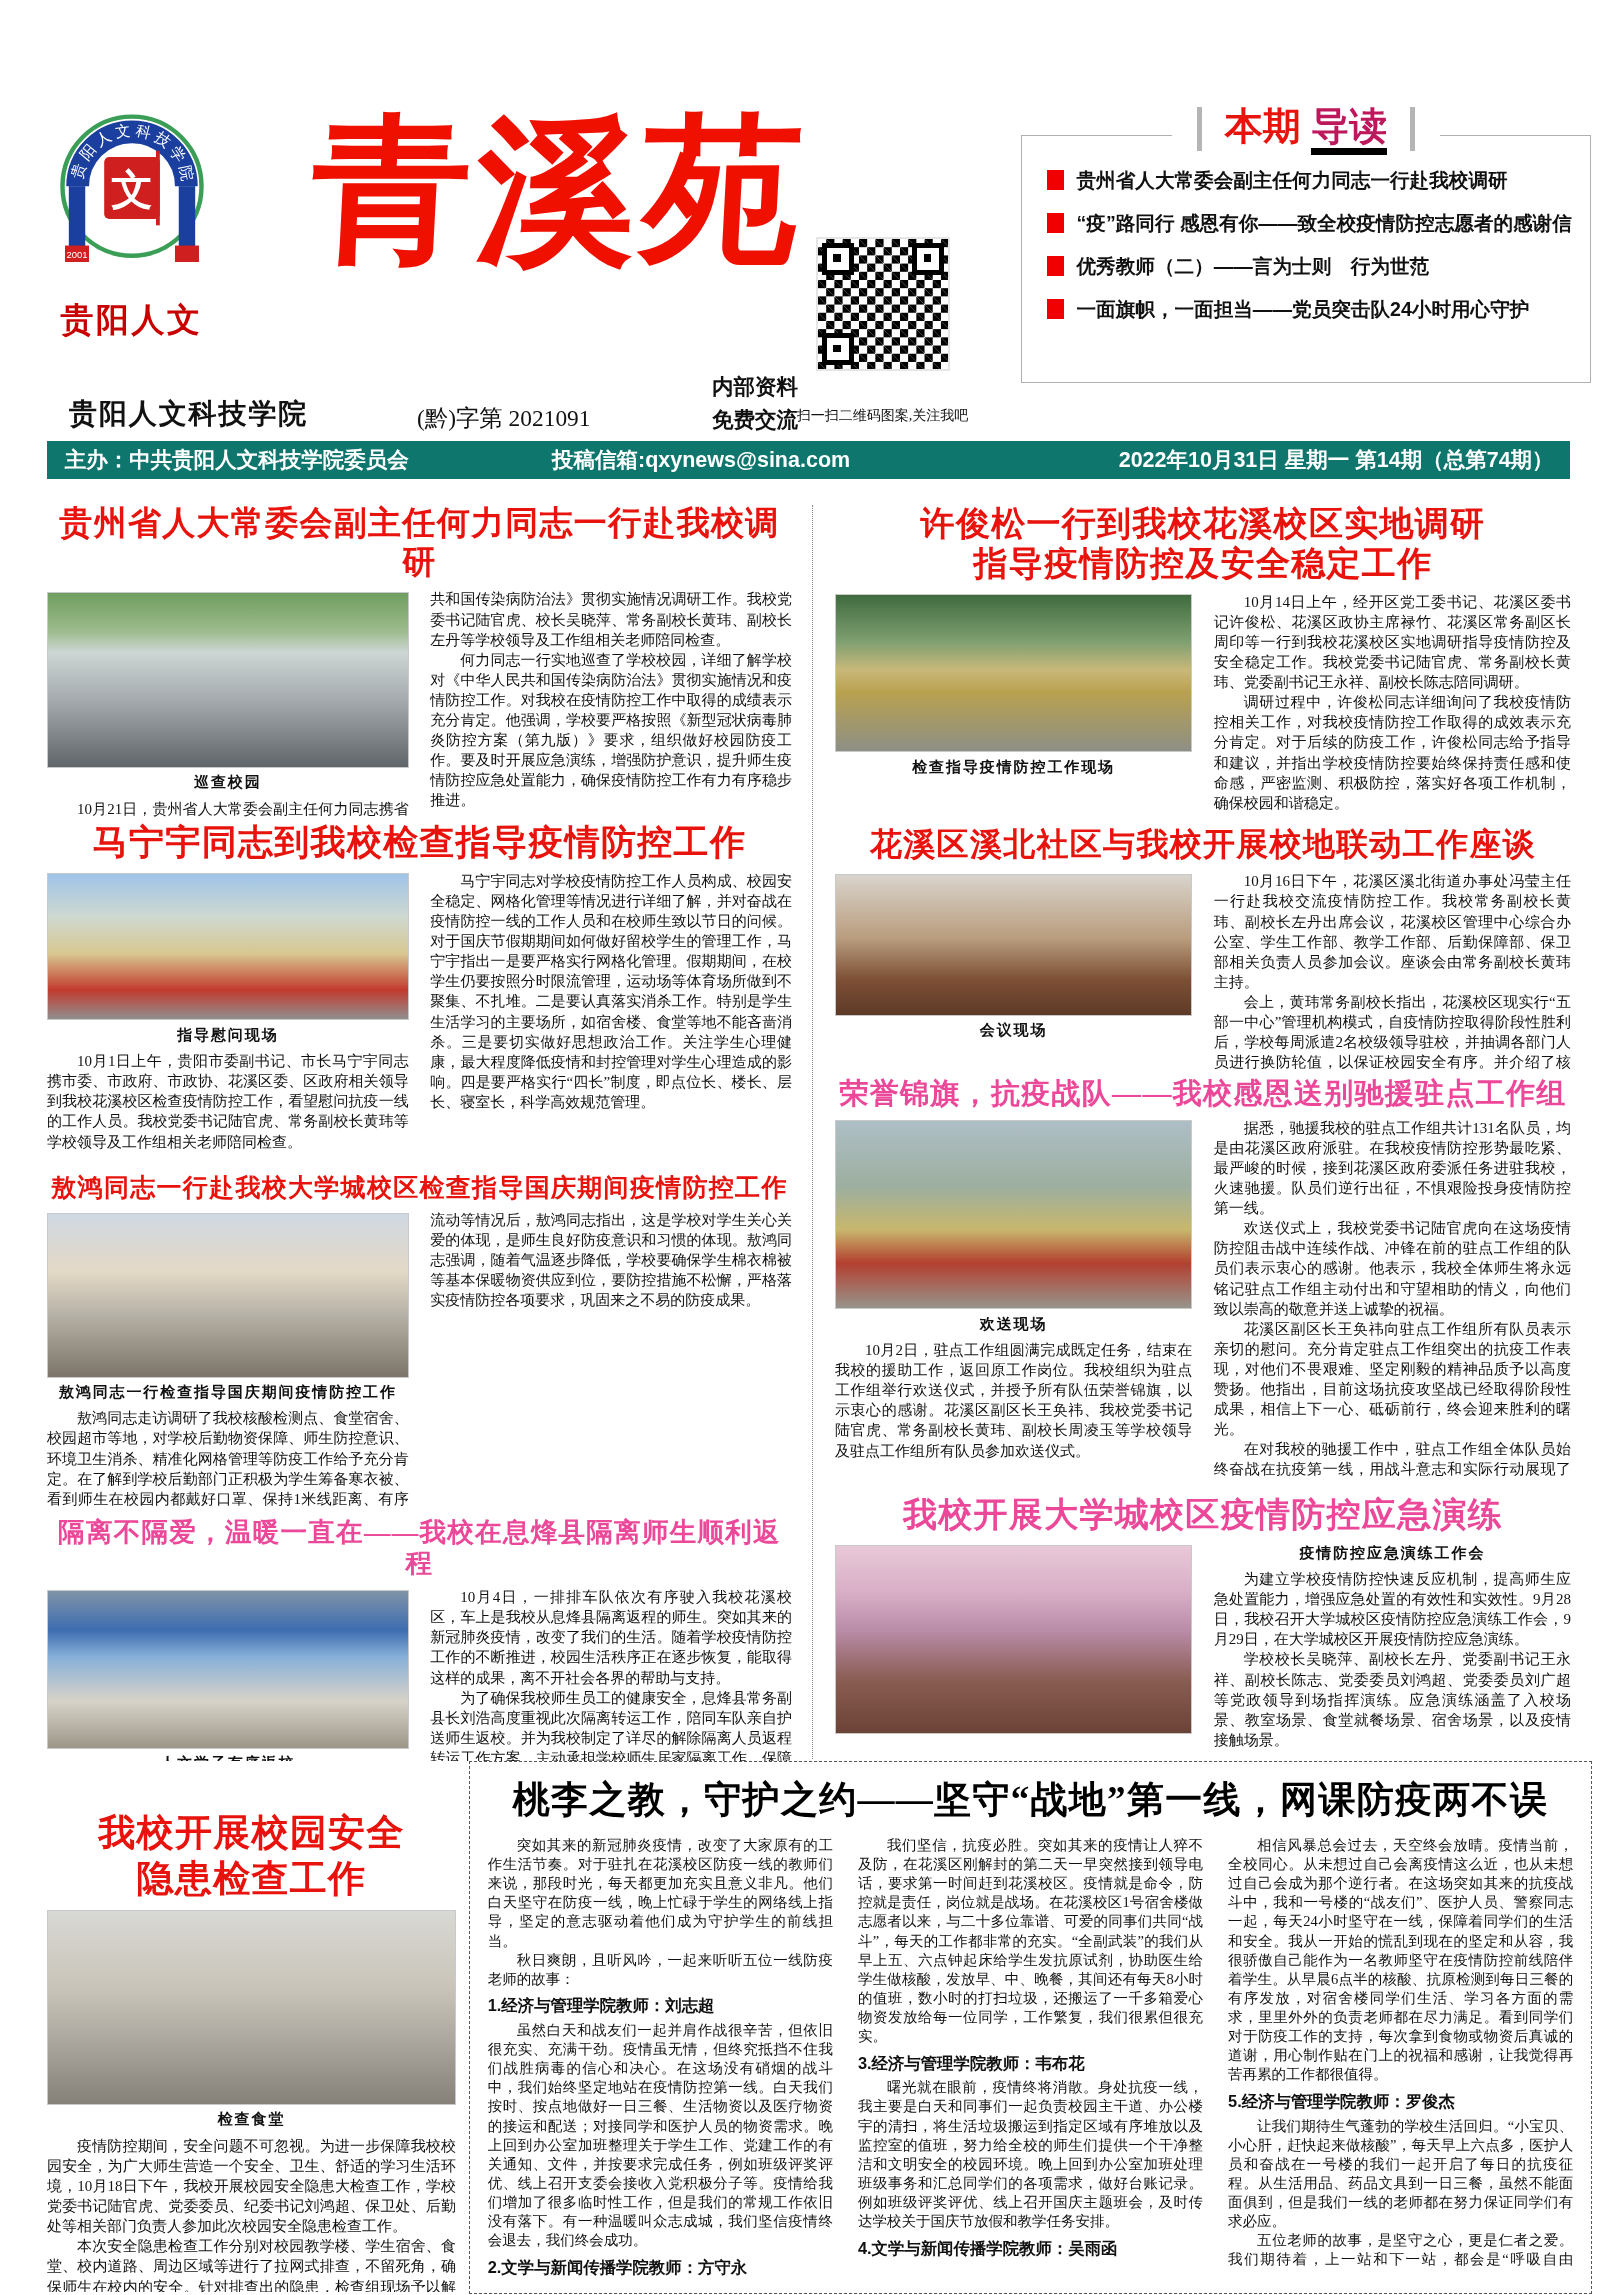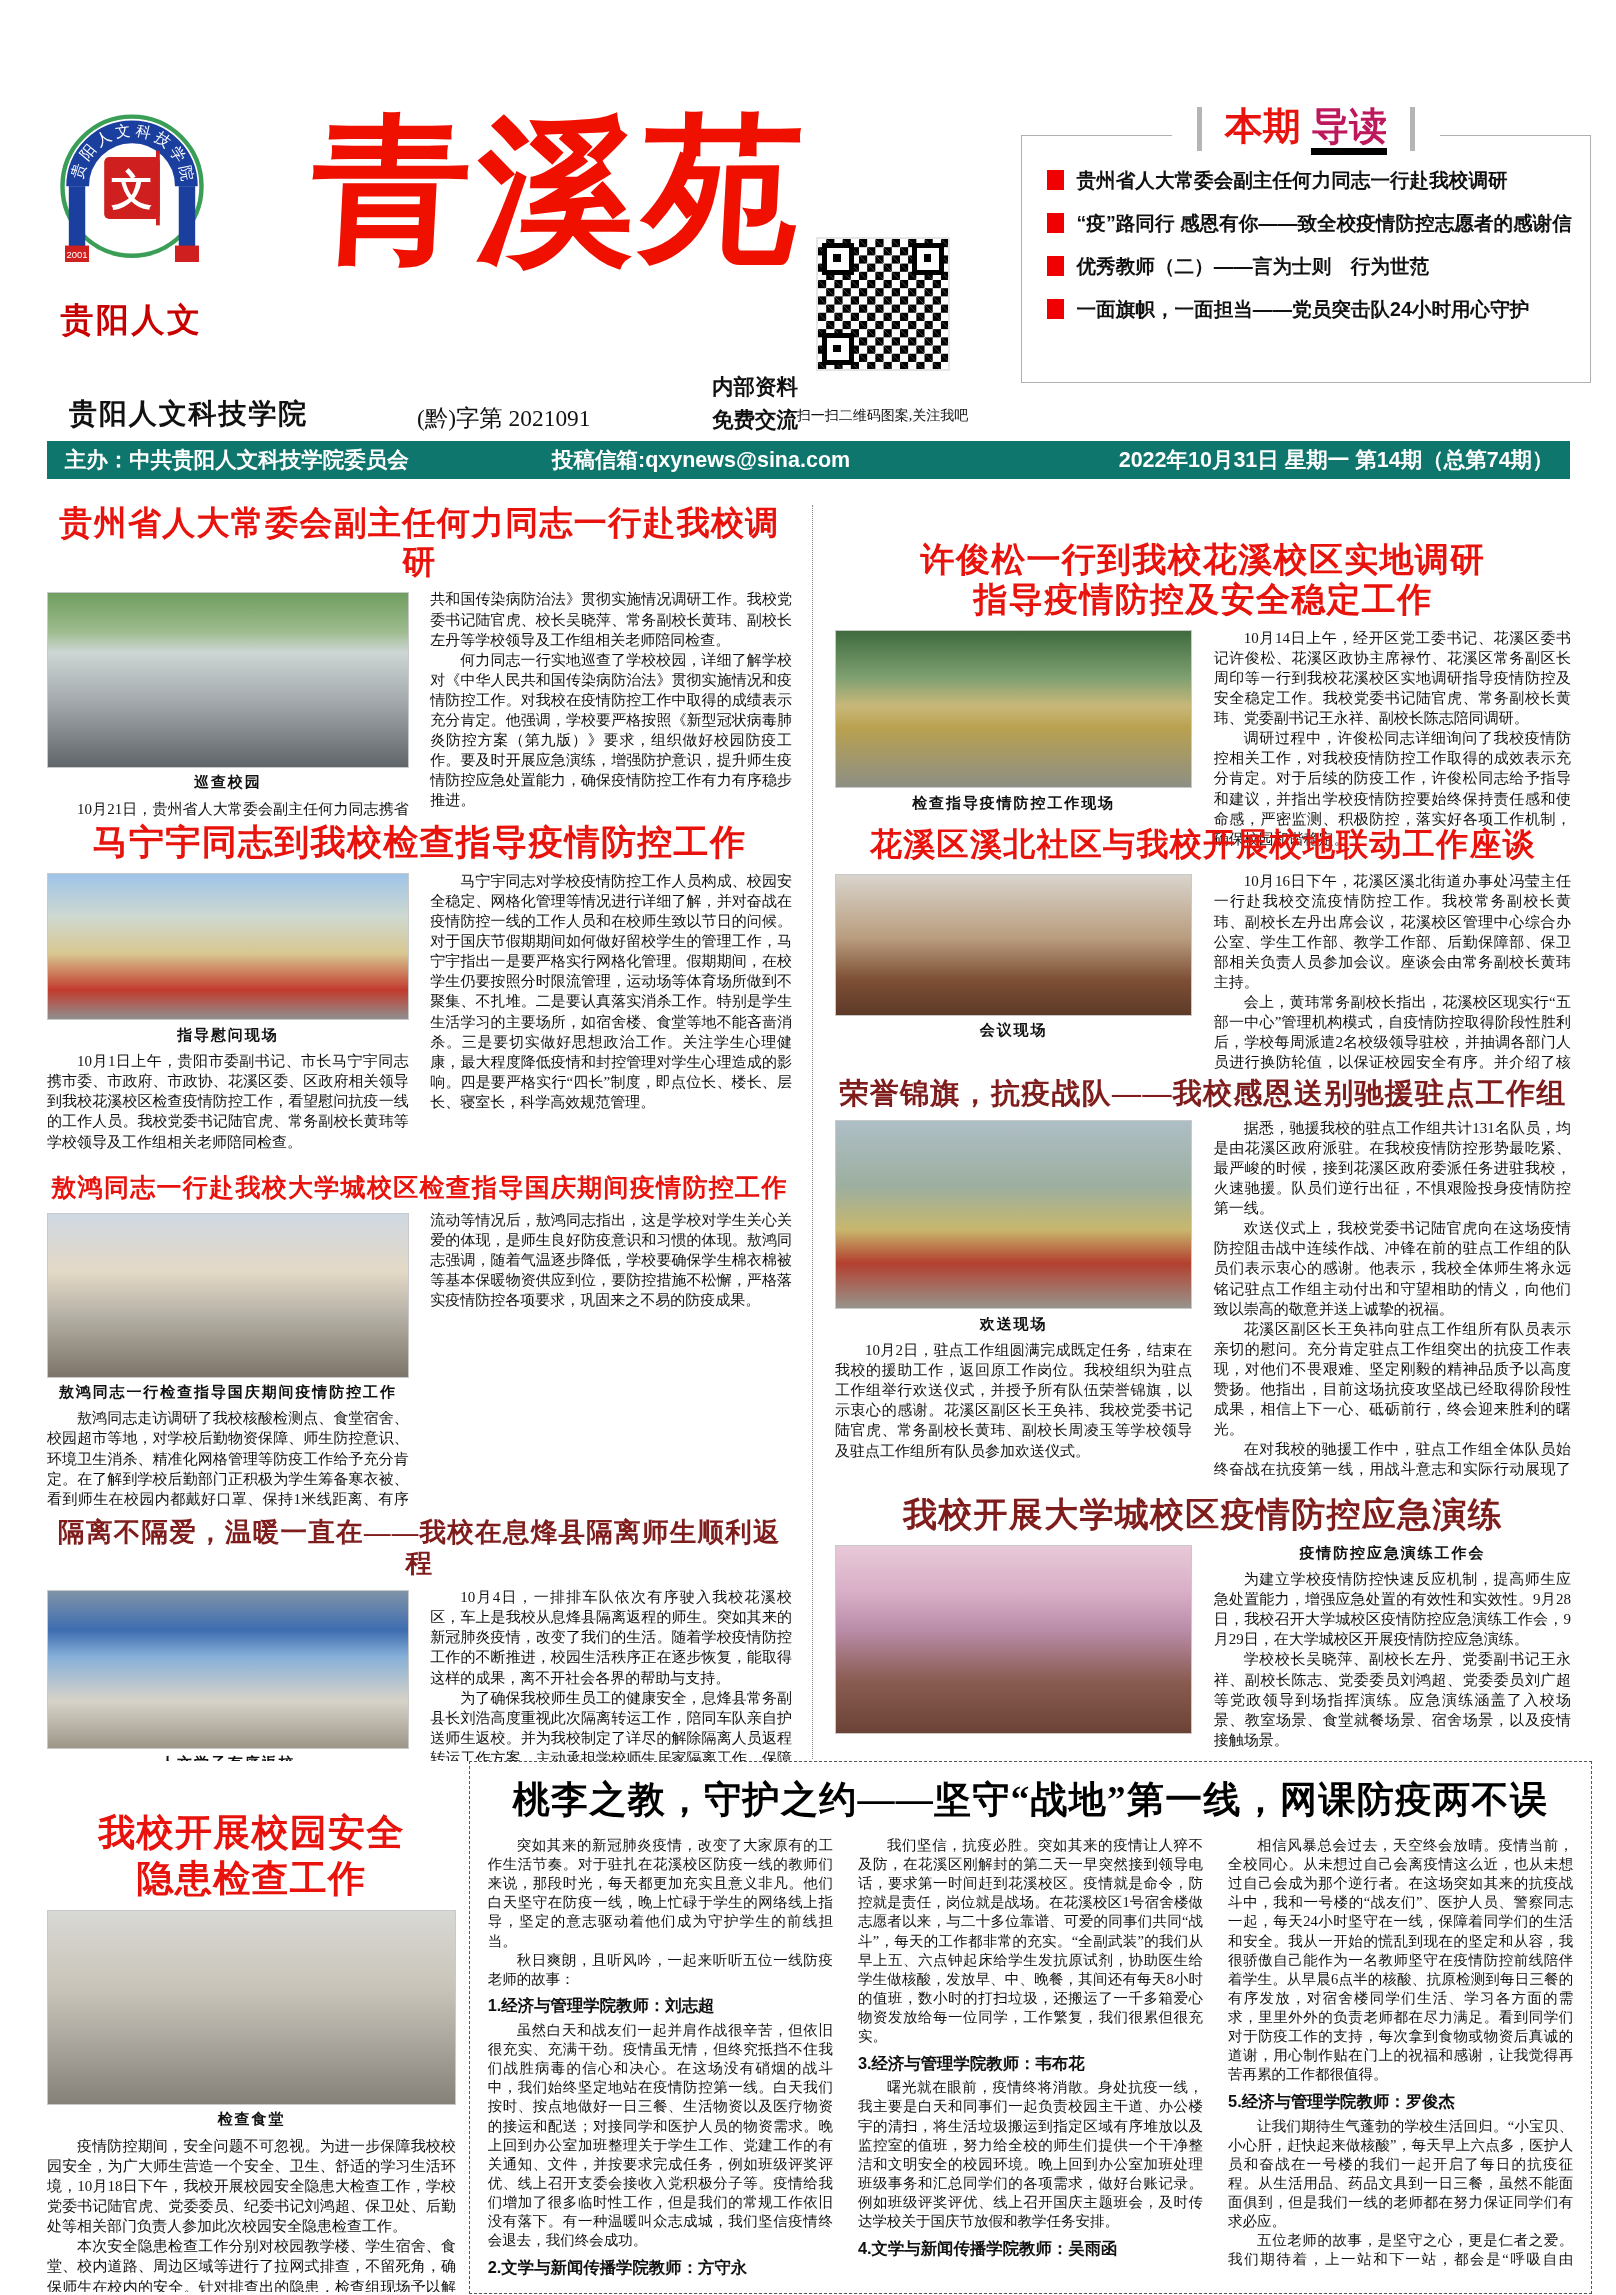--- a/index.html
+++ b/index.html
@@ -43,21 +43,21 @@
   #infobar{position:absolute;left:47px;top:441px;width:1523px;height:38px;background:#0f766e;color:#fff;
         font:700 21.5px/38px "Liberation Sans","DejaVu Sans",sans-serif;}
   #bar-org{position:absolute;left:17.7px;}
   #bar-mail{position:absolute;left:505px;}
   #bar-date{position:absolute;right:16.4px;color:#fff;}
 
   
   .art{position:absolute;overflow:hidden;}
   .art h2{margin:0 0 7.6px 0;text-align:center;font-weight:bold;letter-spacing:1.3px;line-height:1.18;}
   .t-red{color:#e8130c;}
-  .t-black{color:#7f1d1d;}
+  .t-black{color:#ec4899;}
   .body{column-gap:21.5px;column-fill:auto;font-size:15px;line-height:1.34;text-align:justify;}
   .c2{column-count:2;}
   .body p{margin:0;text-indent:2em;}
   figure.photo{margin:2.5px 0 6.3px 0;break-inside:avoid;width:100%;}
   .ph{width:100%;border:0.6px solid #c9c9c9;}
   .cap{font-size:15px;font-weight:700;text-align:center;margin-top:4.4px;letter-spacing:1.9px;}
 
   #a-heli   {left:47px;  top:504px;  width:745px;height:316px;}
   #a-heli h2{font-size:33px;}
   #a-heli .body{height:263px;}
@@ -67,21 +67,21 @@
   #a-ao     {left:47px;  top:1173px; width:745px;height:341px;}
   #a-ao h2  {font-size:25px;}
   #a-ao .body{height:299px;}
   #a-geli   {left:47px;  top:1517px; width:745px;height:244px;}
   #a-geli h2{font-size:26.5px;}
   #a-geli .body{height:197px;}
   #a-anquan {left:47px;  top:1810px; width:409px; height:482px;}
   #a-anquan h2{font-size:37px;line-height:1.25;}
   #a-anquan .body{height:392px;}
 
-  #a-xu     {left:835px;top:504px;  width:736px;height:320px;margin-top:36px;}
+  #a-xu     {left:835px;top:504px;  width:736px;height:320px;}
   #a-xu h2  {font-size:34px;}
   #a-xu .body{height:225px;}
   #a-xibei  {left:835px;top:826px; width:736px;height:248px;}
   #a-xibei h2{font-size:32px;}
   #a-xibei .body{height:201px;}
   #a-jinqi  {left:835px;top:1076px; width:736px;height:417px;}
   #a-jinqi h2{font-size:29px;}
   #a-jinqi .body{height:368px;}
   #a-yanlian{left:835px;top:1495px; width:736px;height:264px;}
   #a-yanlian h2{font-size:34px;}

